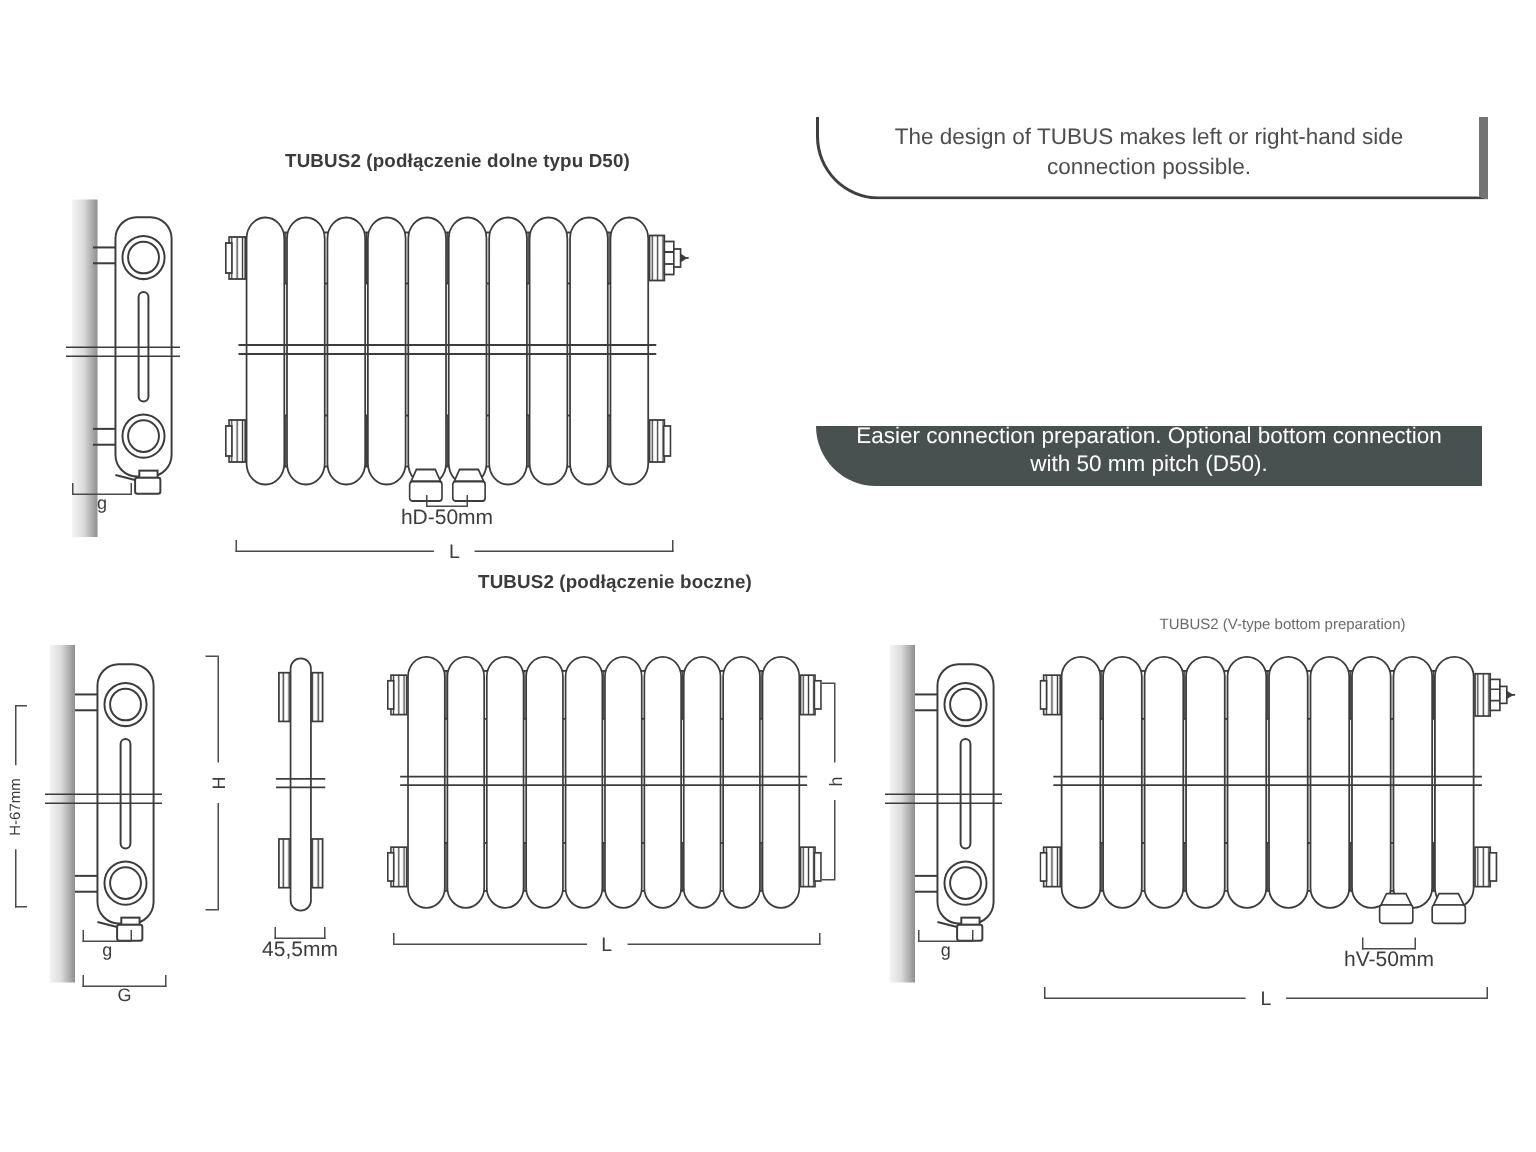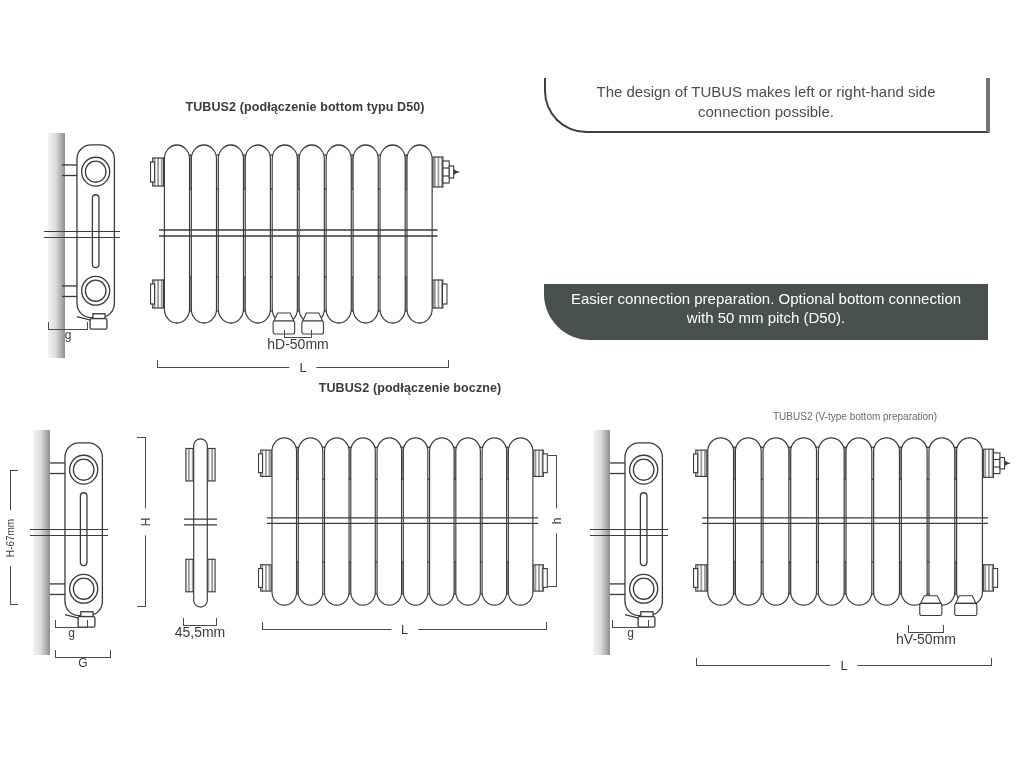--- a/index.html
+++ b/index.html
@@ -5,21 +5,21 @@
   html,body{margin:0;padding:0;background:#ffffff;}
   .canvas{position:relative;width:1024px;height:768px;background:#ffffff;overflow:hidden;
           font-family:"Liberation Sans", sans-serif;color:#3c3c3c;}
   .abs{position:absolute;}
   
   .wall{position:absolute;background:linear-gradient(90deg,#f4f4f4 0%,#dcdcdc 45%,#8e8e8e 100%);}
   
   .dtitle{position:absolute;text-align:center;font-size:12.5px;font-weight:bold;color:#3b3b3b;letter-spacing:.1px;}
   .dsub{position:absolute;text-align:center;font-size:10px;color:#6a6a6a;}
   
-  .callout-outline{position:absolute;border-left:2px solid #3f3f3f;border-right:4px solid #737373;
+  .callout-outline{position:absolute;border-left:2px solid #3f3f3f;border-right:6px solid #737373;
      border-bottom:2px solid #3f3f3f;border-bottom-left-radius:42px;
      display:flex;justify-content:center;align-items:flex-start;}
   .callout-outline p{margin:4px 0 0 0;font-size:15px;line-height:1.35;color:#4d4d4d;text-align:center;max-width:372px;}
   .callout-dark{position:absolute;background:#48514f;border-bottom-left-radius:46px;
      display:flex;justify-content:center;align-items:center;}
   .callout-dark p{margin:0 0 8px 0;font-size:15px;line-height:1.3;color:#ffffff;text-align:center;max-width:398px;}
   
   .dim{position:absolute;height:8px;}
   .dim .bar{position:absolute;left:0;right:0;bottom:0;height:1.4px;background:#4a4a4a;}
   .dim:before,.dim:after{content:"";position:absolute;bottom:0;width:1.4px;height:8px;background:#4a4a4a;}
@@ -116,21 +116,21 @@
         <rect x="24" y="12" width="8" height="34" fill="url(#hatch)"></rect>
         <rect x="2" y="128" width="8" height="34" fill="url(#hatch)"></rect>
         <rect x="24" y="128" width="8" height="34" fill="url(#hatch)"></rect>
         <rect x="10" y="2" width="14" height="176" rx="7" fill="#ffffff"></rect>
         <line x1="0" y1="86" x2="34" y2="86"></line>
         <line x1="0" y1="92" x2="34" y2="92"></line>
       </g>
     </defs>
   </svg>
 
-  <div class="dtitle" style="left:145px;top:100px;width:320px;">TUBUS2 (podłączenie bottom typu D50)</div>
+  <div class="dtitle" style="left:145px;top:100px;width:320px;">TUBUS2 (podłączenie dolne typu D50)</div>
 
   <div class="wall" style="left:48px;top:133px;width:17px;height:225px;"></div>
 
   <svg class="abs" style="left:62px;top:140px;" width="58" height="192" viewBox="0 0 62 200" preserveAspectRatio="none">
     <use href="#sideview"></use>
   </svg>
   <div class="brk" style="left:44px;top:231px;width:76px;"></div>
   <div class="brk" style="left:44px;top:237px;width:76px;"></div>
 
   <div class="dim" style="left:48px;top:322px;width:40px;">
@@ -155,21 +155,21 @@
 
   <div class="dim" style="left:157px;top:360px;width:292px;">
     <span class="bar"></span>
     <span class="lbl-on">L</span>
   </div>
 
   <div class="callout-outline" style="left:544px;top:78px;width:440px;height:53px;">
     <p>The design of TUBUS makes left or right-hand side connection possible.</p>
   </div>
 
-  <div class="callout-dark" style="left:544px;top:284px;width:444px;height:56px;">
+  <div class="callout-dark" style="left:544px;top:284px;width:444px;height:40px;">
     <p>Easier connection preparation. Optional bottom connection with 50 mm pitch (D50).</p>
   </div>
 
   <div class="dtitle" style="left:255px;top:381px;width:310px;">TUBUS2 (podłączenie boczne)</div>
 
   <div class="vdim tick-right" style="left:10px;top:470px;height:135px;">
     <span class="bar"></span>
     <span class="lbl small">H-67mm</span>
   </div>
 

